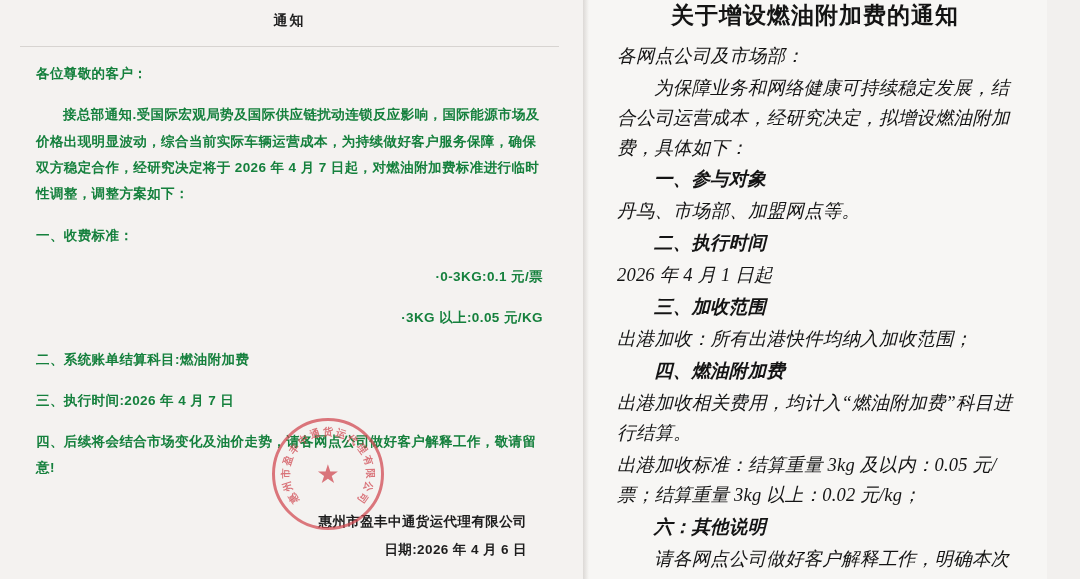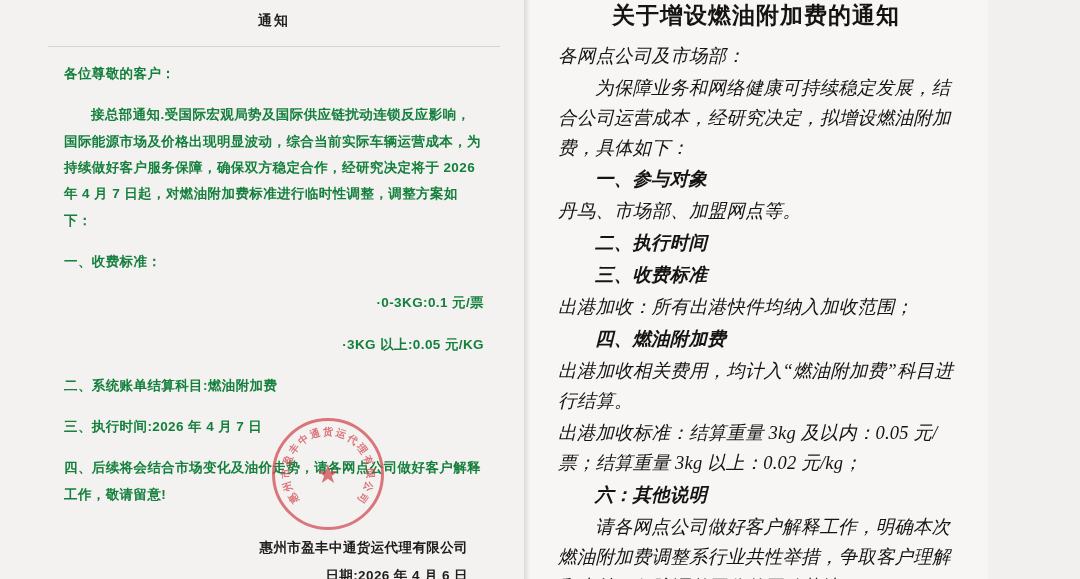--- a/index.html
+++ b/index.html
@@ -17,25 +17,25 @@
     position: relative;
     width: 1080px;
     height: 579px;
     display: flex;
     background: #f2f0ee;
   }
 
   
   .doc-left {
     position: relative;
-    width: 524px;
+    width: 583px;
     height: 579px;
     background: #f4f2f0;
     box-sizing: border-box;
-    padding: 10px 40px 0 64px;
+    padding: 10px 40px 0 36px;
     color: #1d1d1d;
     overflow: hidden;
   }
   .doc-left .title {
     text-align: center;
     font-size: 14px;
     font-weight: bold;
     letter-spacing: 2px;
     margin: 2px 0 16px 0;
     color: #202020;
@@ -191,21 +191,22 @@
   </div>
 
   <div class="doc-right">
     <div class="edge-left"></div>
     <div class="rtitle">关于增设燃油附加费的通知</div>
     <p>各网点公司及市场部：</p>
     <p class="indent">为保障业务和网络健康可持续稳定发展，结合公司运营成本，经研究决定，拟增设燃油附加费，具体如下：</p>
     <p class="head">一、参与对象</p>
     <p>丹鸟、市场部、加盟网点等。</p>
     <p class="head">二、执行时间</p>
-    <p class="head">三、收费标准</p>
+    <p>2026 年 4 月 1 日起</p>
+    <p class="head">三、加收范围</p>
     <p>出港加收：所有出港快件均纳入加收范围；</p>
     <p class="head">四、燃油附加费</p>
     <p>出港加收相关费用，均计入“燃油附加费”科目进行结算。</p>
     <p>出港加收标准：结算重量 3kg 及以内：0.05 元/票；结算重量 3kg 以上：0.02 元/kg；</p>
     <p class="head">六：其他说明</p>
     <p class="indent">请各网点公司做好客户解释工作，明确本次燃油附加费调整系行业共性举措，争取客户理解和支持，保障调整工作的平稳落地。</p>
 
   </div>
 
 </div>

